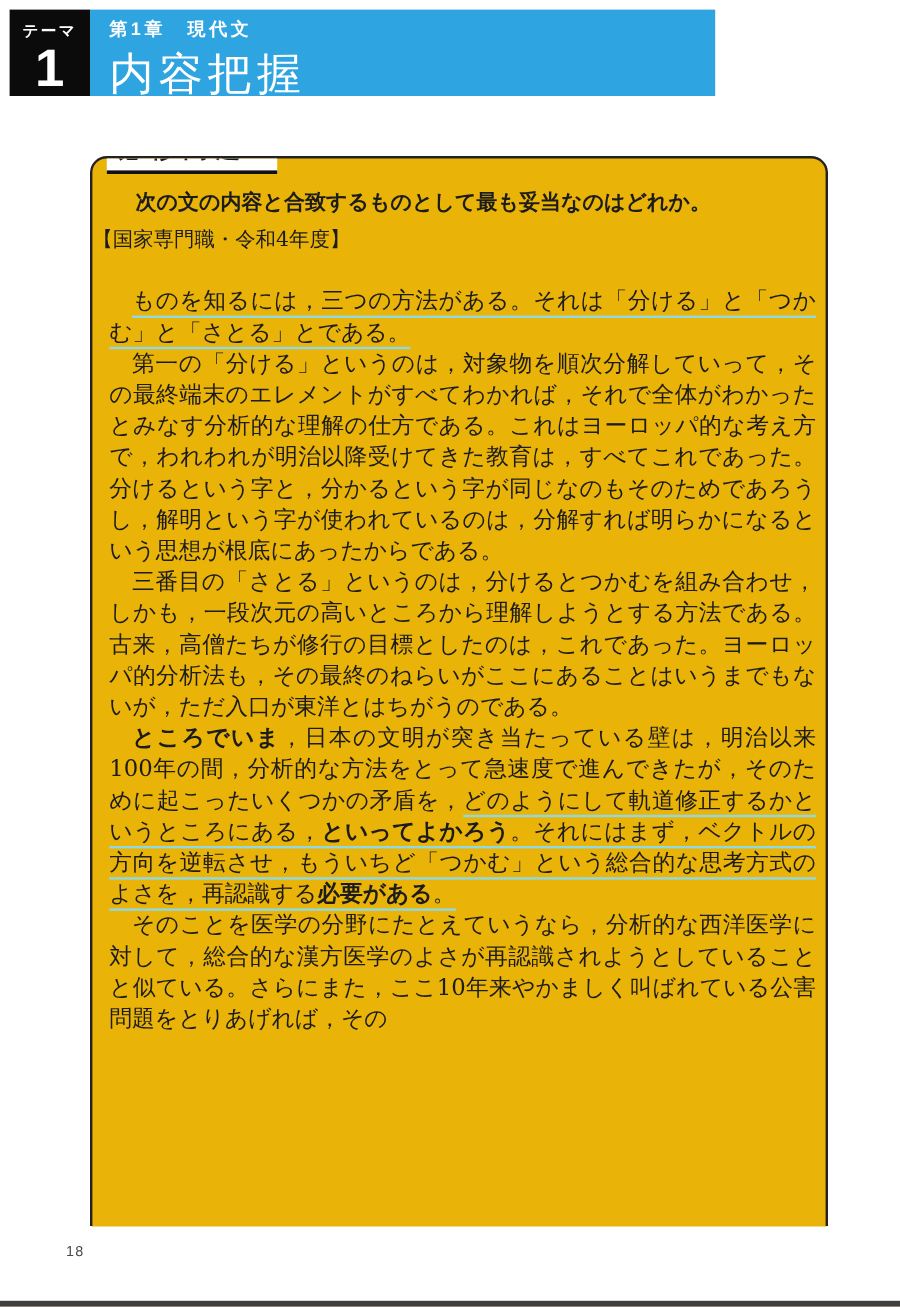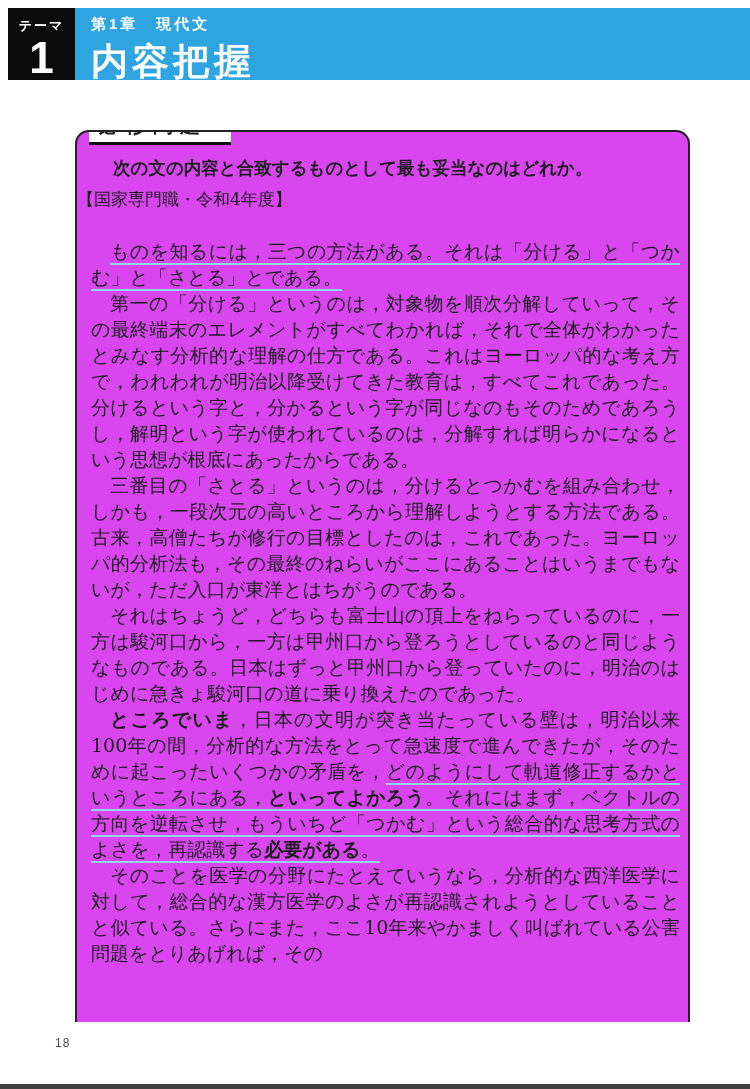--- a/index.html
+++ b/index.html
@@ -7,32 +7,32 @@
     --underline:#8FD9E4;
     --ink:#1c1c1c;
   }
   html,body{margin:0;padding:0;}
   body{
     width:750px;height:1089px;position:relative;overflow:hidden;
     background:#ffffff;color:var(--ink);
     font-family:"Liberation Sans","DejaVu Sans",sans-serif;
   }
   
-  .band{position:absolute;top:8px;left:8px;width:742px;height:72px;display:flex;}
+  .band{position:absolute;top:8px;left:8px;width:588px;height:72px;display:flex;}
   .theme-box{width:67px;height:100%;background:#0b0b0b;color:#fff;text-align:center;flex:none;}
   .theme-label{font-size:13px;font-weight:700;letter-spacing:2px;margin-top:9px;}
   .theme-number{font-size:44px;font-weight:700;line-height:1;margin-top:1px;}
   .banner{flex:1;background:var(--banner);color:#fff;padding:7px 0 16px 16px;box-sizing:border-box;}
   .chapter{font-size:15px;font-weight:700;letter-spacing:3px;}
-  .title{font-size:37px;font-weight:700;margin:3px 0 0;letter-spacing:4px;}
+  .title{font-size:37px;font-weight:400;margin:3px 0 0;letter-spacing:4px;}
   
   .problem-box{
     position:absolute;left:75px;top:130px;width:615px;height:892px;
     border:2px solid #222;border-bottom:none;border-radius:14px 14px 0 0;
-    box-sizing:border-box;background:#d946ef;overflow:hidden;
+    box-sizing:border-box;background:#eab308;overflow:hidden;
   }
   .box-label{
     position:absolute;top:-27px;left:12px;background:#fff;
     border-top:3px solid #111;border-bottom:3px solid #111;
     padding:5px 24px 5px 10px;font-size:20px;font-weight:700;letter-spacing:.35em;
     line-height:1.2;white-space:nowrap;
   }
   .question{margin:24px 26px 0 36px;font-size:17.5px;font-weight:700;line-height:1.45;}
   .source{
     margin:7px 28px 0 0;font-size:17px;
@@ -67,21 +67,20 @@
   </header>
 
   <section class="problem-box">
     <div class="box-label">必修問題</div>
     <p class="question">次の文の内容と合致するものとして最も妥当なのはどれか。</p>
     <p class="source">【国家専門職・令和4年度】</p>
     <div class="passage">
         <p><span class="u">ものを知るには，三つの方法がある。それは「分ける」と「つかむ」と「さとる」とである。</span></p>
         <p><span>第一の「分ける」というのは，対象物を順次分解していって，その最終端末のエレメントがすべてわかれば，それで全体がわかったとみなす分析的な理解の仕方である。これはヨーロッパ的な考え方で，われわれが明治以降受けてきた教育は，すべてこれであった。分けるという字と，分かるという字が同じなのもそのためであろうし，解明という字が使われているのは，分解すれば明らかになるという思想が根底にあったからである。</span></p>
         <p><span>三番目の「さとる」というのは，分けるとつかむを組み合わせ，しかも，一段次元の高いところから理解しようとする方法である。古来，高僧たちが修行の目標としたのは，これであった。ヨーロッパ的分析法も，その最終のねらいがここにあることはいうまでもないが，ただ入口が東洋とはちがうのである。</span></p>
-        <p><span>それはちょうど，どちらも富士山の頂上をねらっているのに，一方は駿河口から，一方は甲州口から登ろうとしているのと同じようなものである。日本はずっと甲州口から登っていたのに，明治のはじめに急きょ駿河口の道に乗り換えたのであった。</span></p>
         <p><span class="b">ところでいま</span><span>，日本の文明が突き当たっている壁は，明治以来100年の間，分析的な方法をとって急速度で進んできたが，そのために起こったいくつかの矛盾を，</span><span class="u">どのようにして軌道修正するかというところにある，</span><span class="b u">といってよかろう</span><span class="u">。それにはまず，ベクトルの方向を逆転させ，もういちど「つかむ」という総合的な思考方式のよさを，再認識する</span><span class="b u">必要がある</span><span class="u">。</span></p>
         <p><span>そのことを医学の分野にたとえていうなら，分析的な西洋医学に対して，総合的な漢方医学のよさが再認識されようとしていることと似ている。さらにまた，ここ10年来やかましく叫ばれている公害問題をとりあげれば，その</span></p>
       </div>
   </section>
 
   <div class="page-number">18</div>
   <div class="scan-edge"></div>
 
 </div>
 

